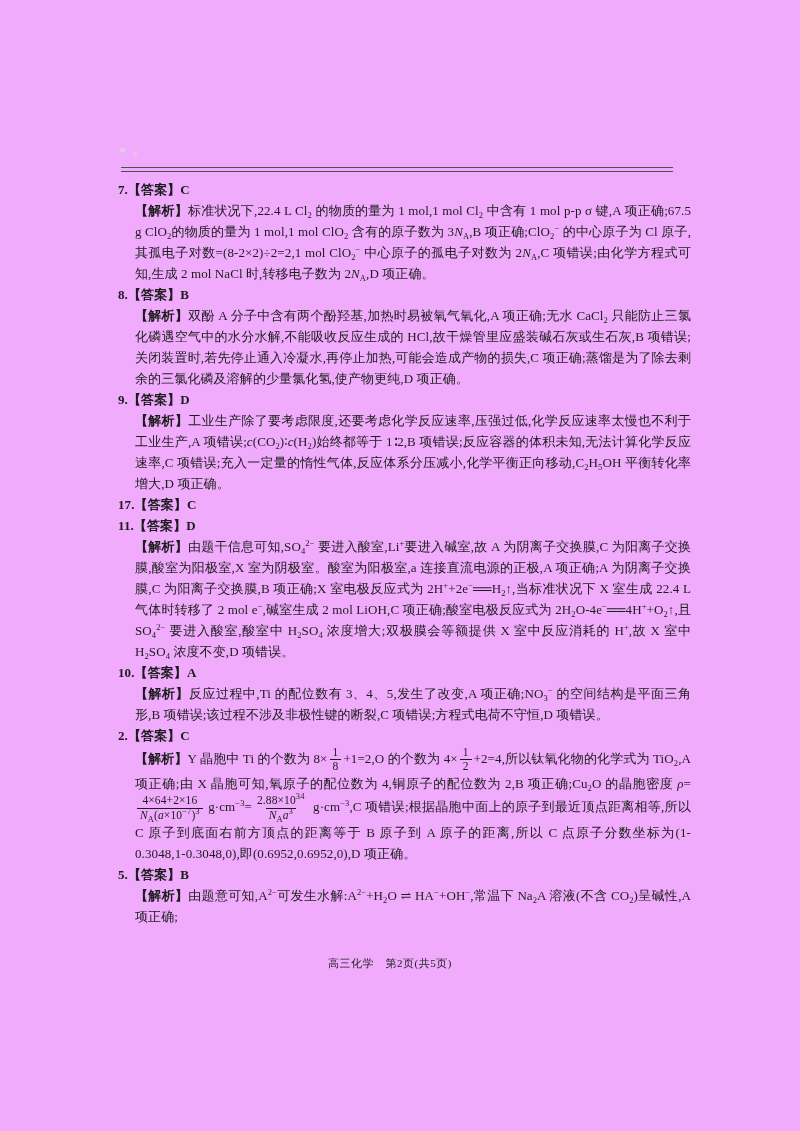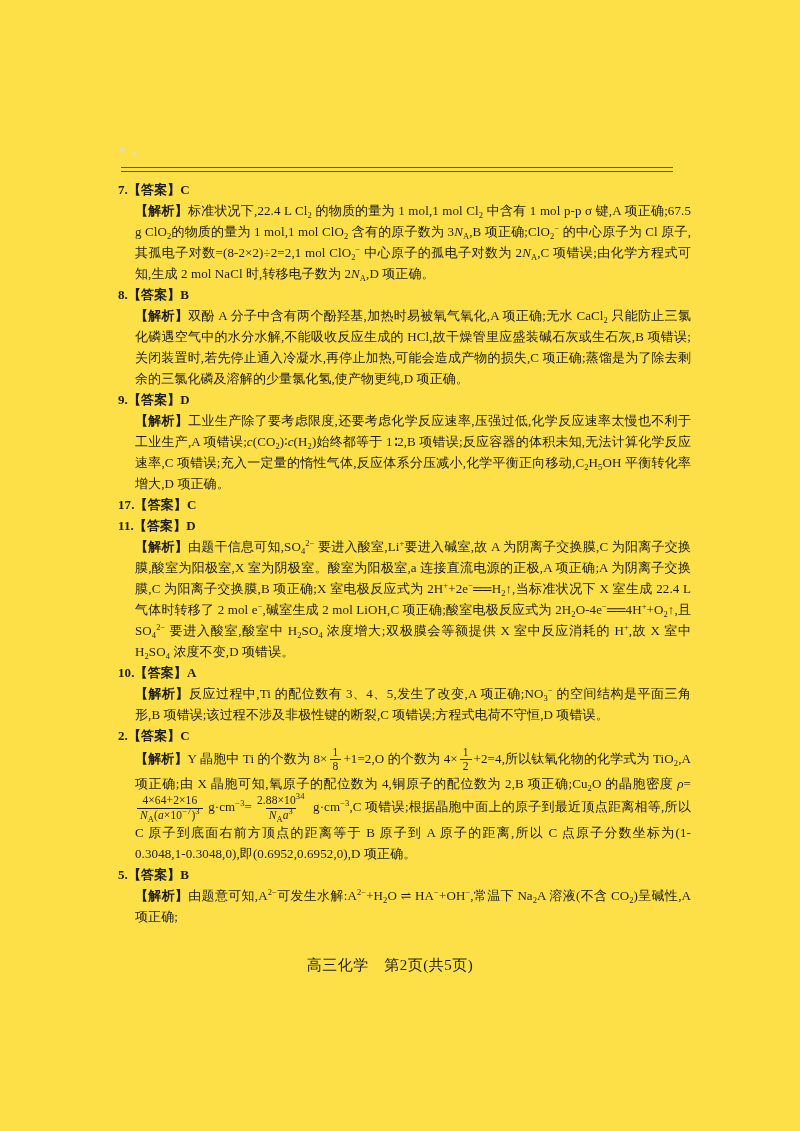--- a/index.html
+++ b/index.html
@@ -6,21 +6,21 @@
   body{
     width:800px;height:1131px;
     background:#ffffff;
     overflow:hidden;
     position:relative;
     font-family:"Liberation Serif","DejaVu Serif",serif;
     color:#1c1c1c;
   }
   .page{
     position:absolute;inset:0;
-    background:#fde047;
+    background:#f0abfc;
   }
   
   .artifact{
     position:absolute;
     background:#dcdcd8;
     border-radius:50%;
     filter:blur(1px);
   }
   .a1{left:120px;top:148px;width:5px;height:4px;}
   .a2{left:133px;top:152px;width:4px;height:3px;}
@@ -63,21 +63,21 @@
     line-height:1.15;
     font-size:11.5px;
     text-align:center;
   }
   .frac .fn{padding:0 3px;}
   .frac .fd{border-top:1px solid #1c1c1c;padding:0 3px;}
   .footer{
     position:absolute;
     left:80px;top:956px;width:620px;
     text-align:center;
-    font-size:15px;
+    font-size:11px;
     letter-spacing:0.5px;
   }
 </style>
 </head>
 <body>
 
 <div class="page">
   <span class="artifact a1"></span>
   <span class="artifact a2"></span>
   <div class="rule"></div>

